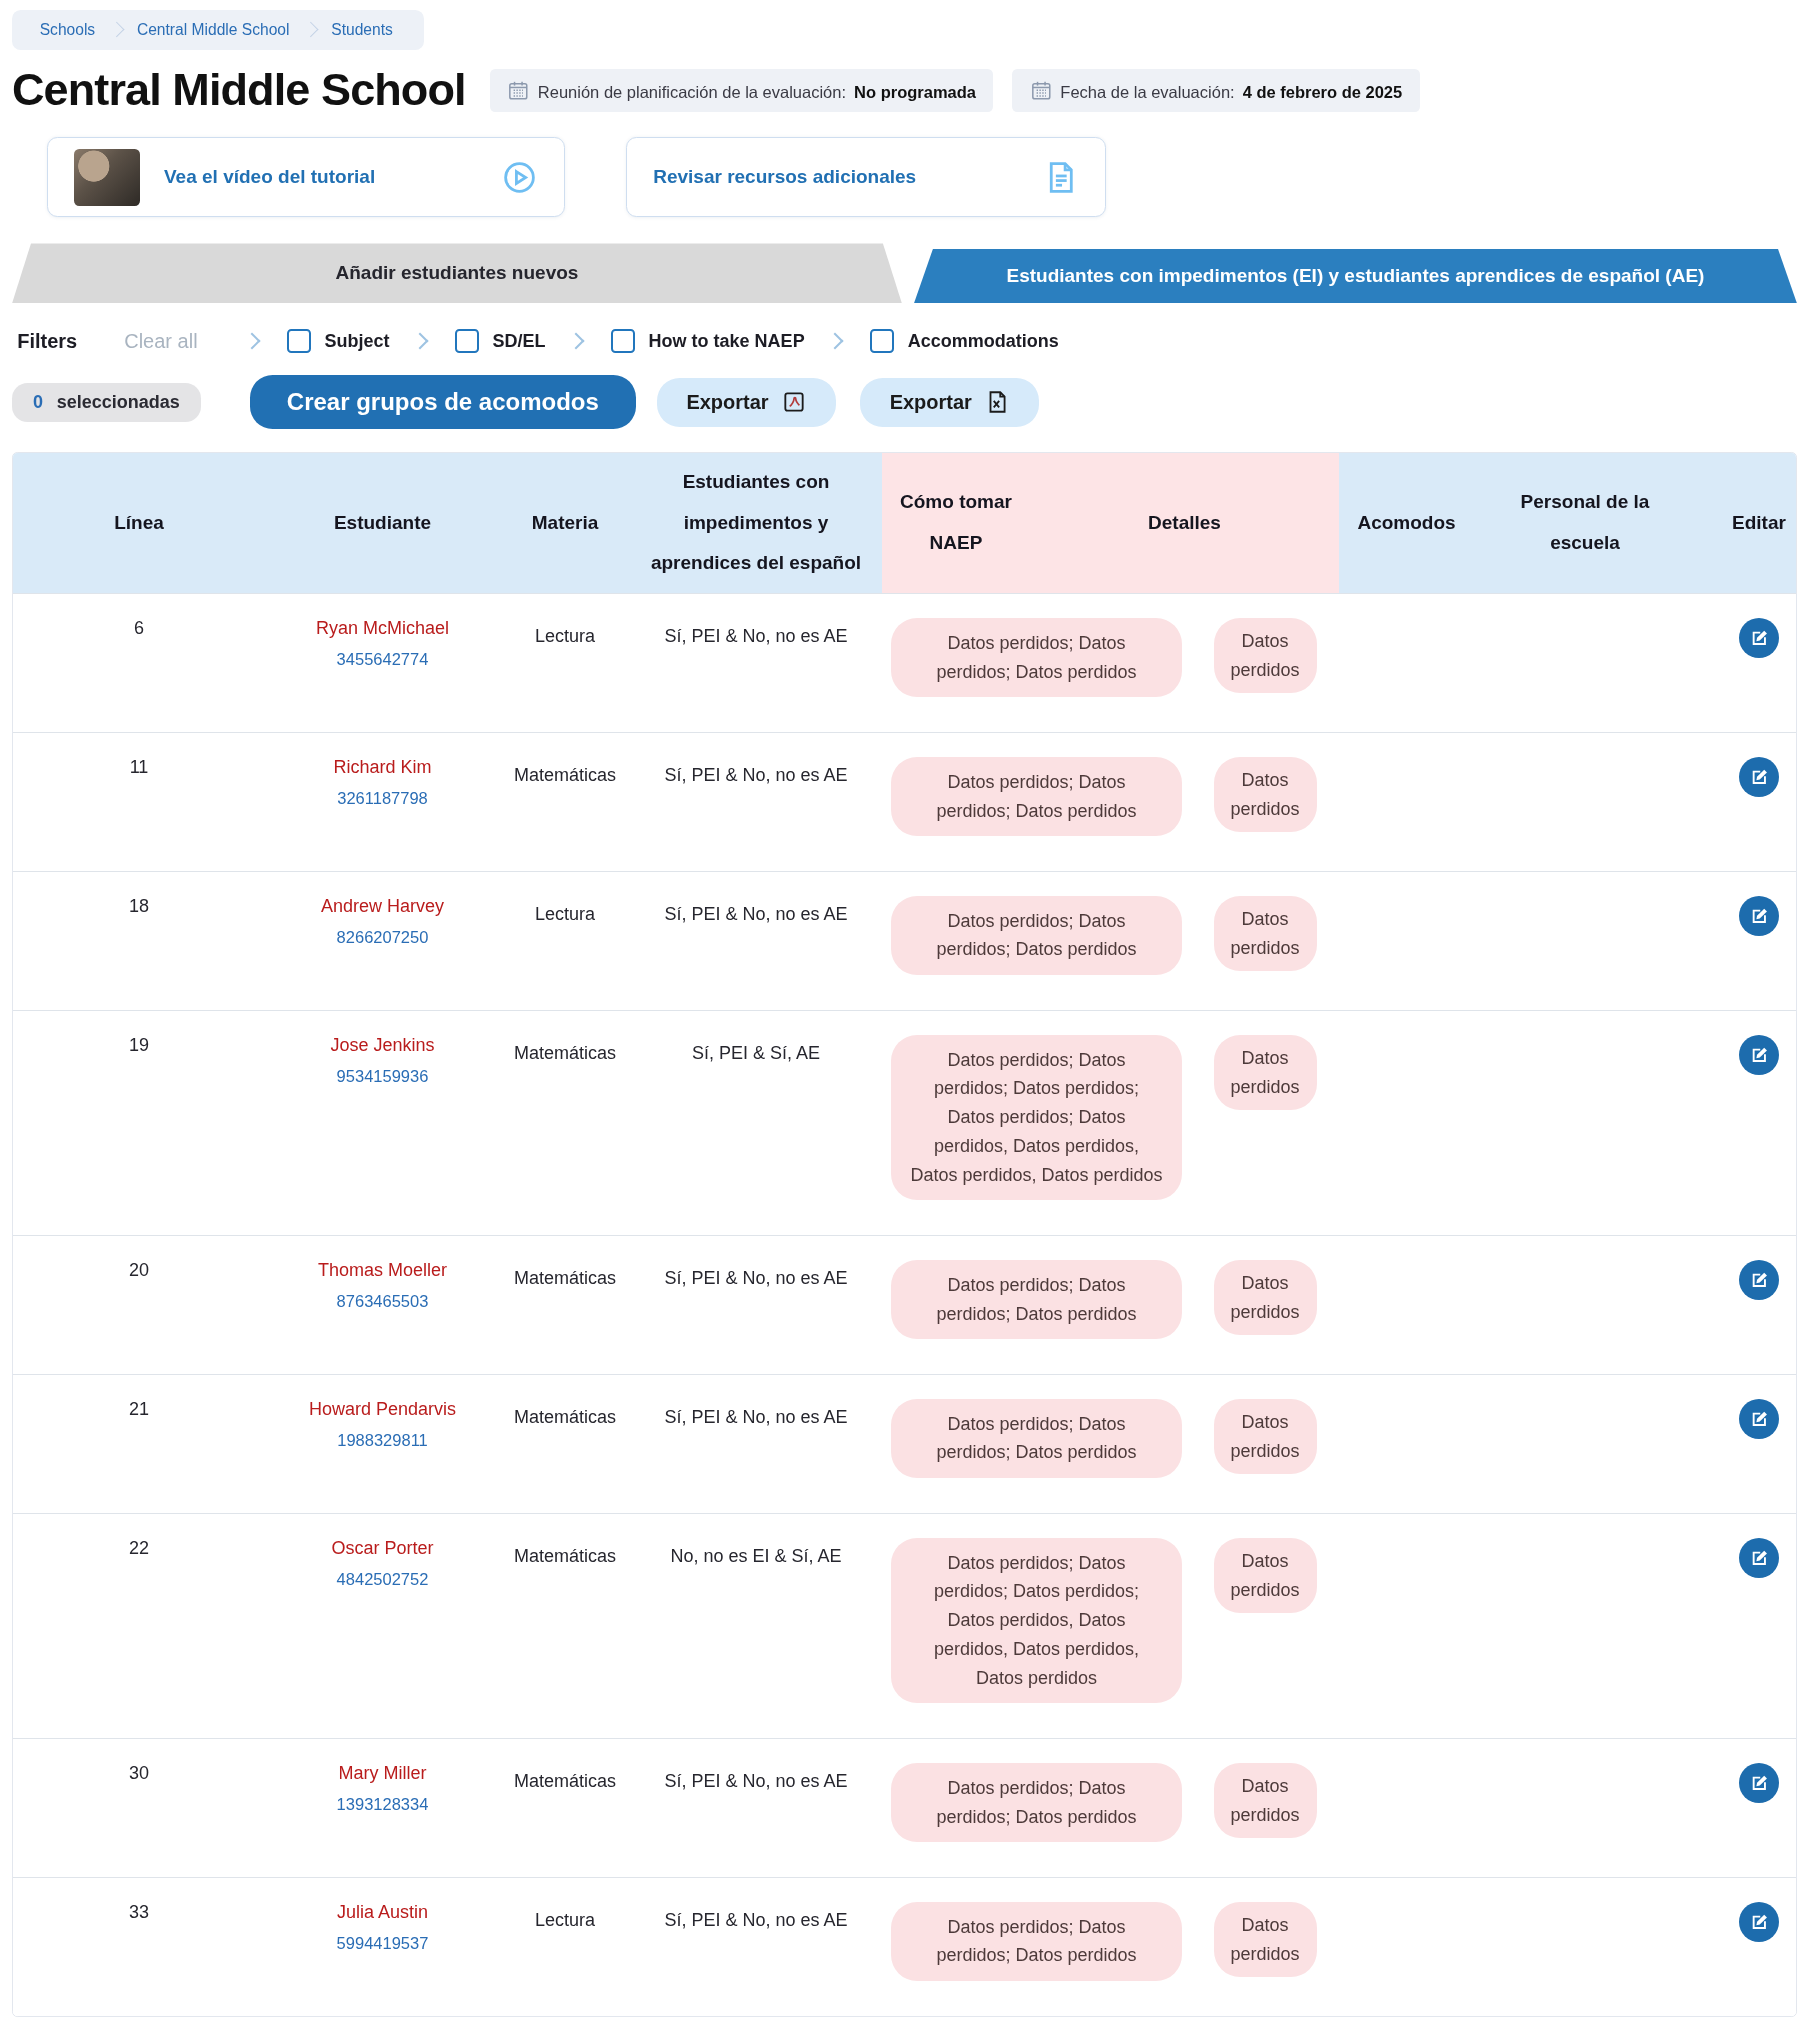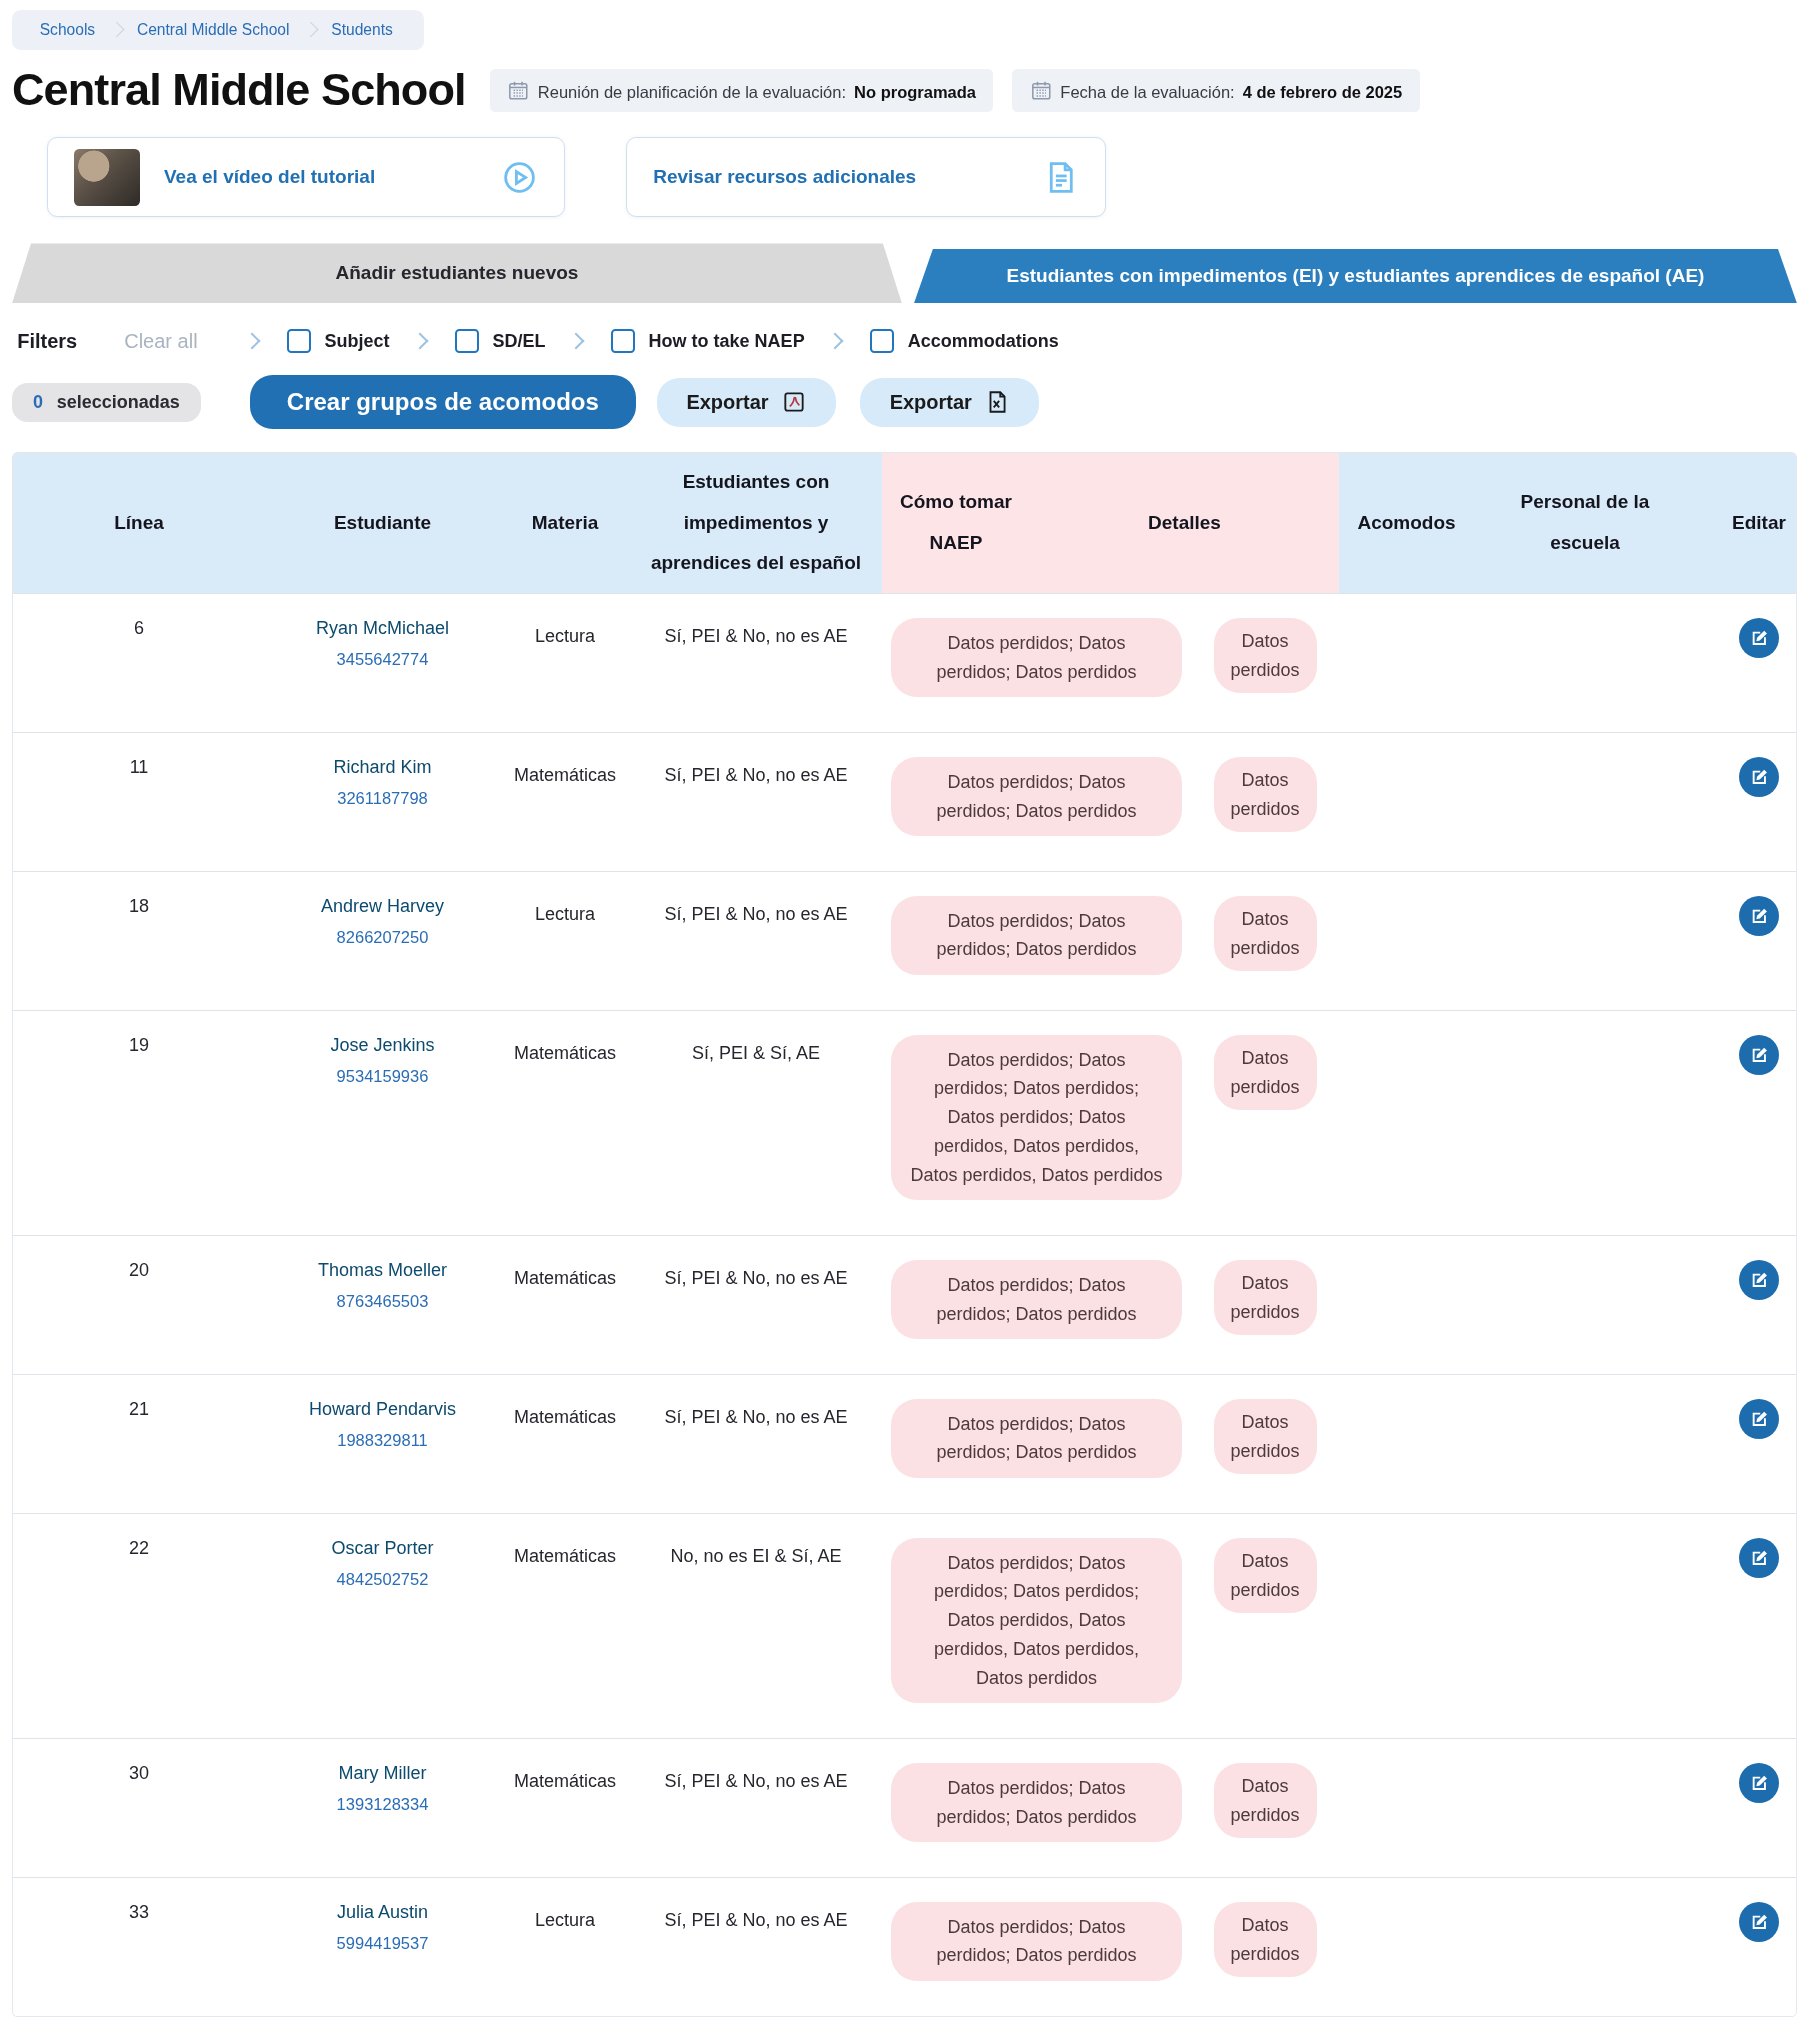--- a/index.html
+++ b/index.html
@@ -107,21 +107,21 @@
   .c3 { width:252px; } .c4 { width:309px; } .c5 { width:148px; }
   .c6 { width:135px; } .c7 { width:222px; } .c8 { width:126px; }
   .thead .cell {
     justify-content:center; font-size:19px; font-weight:bold; color:#15151f;
     background:#d9eaf8; min-height:137px; line-height:2.15; padding:8.7px 12px;
   }
   .thead .pink { background:#fde4e6; }
   .row { border-top:0.9px solid #dfe4ea; padding:21px 0 35px 0; background:#fff; }
   .row .cell { padding-top:3.5px; }
   .line-num { font-size:18px; color:#26262e; }
-  .s-name { font-size:18px; color:#0c4a6e; }
+  .s-name { font-size:18px; color:#b91c1c; }
   .s-id { font-size:16.5px; color:#2a6db5; margin-top:10.4px; cursor:pointer; }
   .subj, .sdel { font-size:18px; color:#26262e;margin-top:8px; }
   .pill {
     background:#fbe1e3; color:#4d3a3a; border-radius:26px;
     font-size:18px; line-height:1.6; padding:10.4px 17.4px;
     max-width:291px;
   }
   .pill.small { max-width:103px; padding:8.7px 10.4px; }
   .edit-btn {
     width:40px; height:40px; border-radius:50%; background:#1d6cad;

